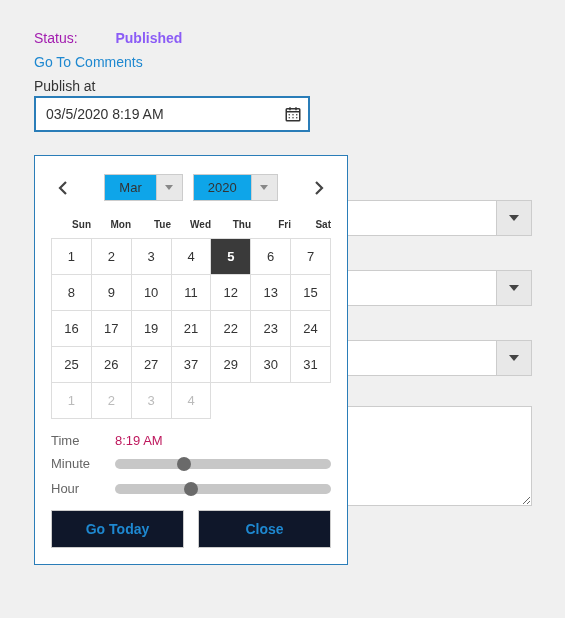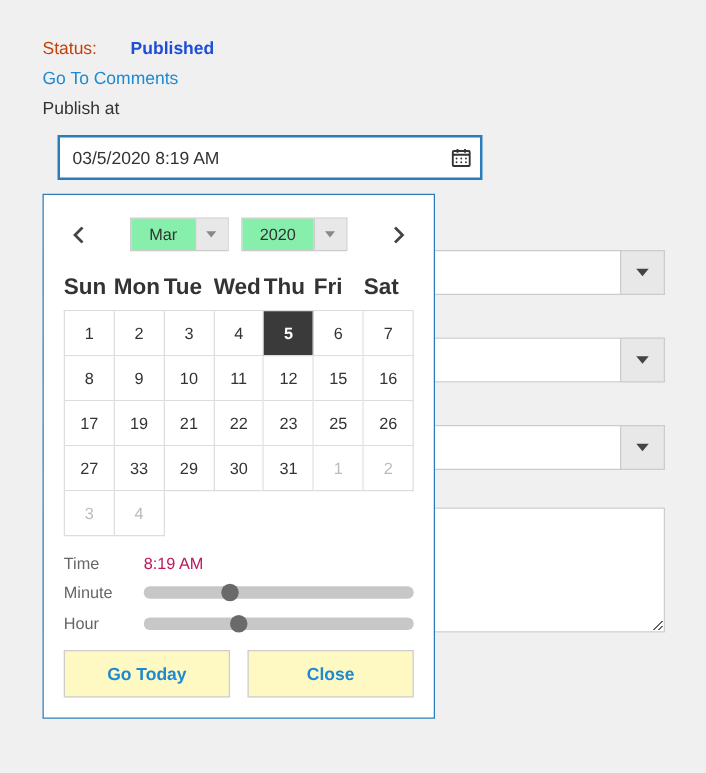--- a/index.html
+++ b/index.html
@@ -7,28 +7,27 @@
       font-family: -apple-system, BlinkMacSystemFont, "Segoe UI", Helvetica, Arial, sans-serif;
       background: #f0f0f0;
       width: 565px;
       height: 618px;
       padding: 30px 34px;
       font-size: 14px;
       color: #333;
       position: relative;
     }
     .status-row { margin-bottom: 8px; }
-    .status-label { color: #c2410c; }
-    .status-value { color: #1d4ed8; font-weight: 600; margin-left: 23px; }
+    .status-label { color: #a21caf; }
+    .status-value { color: #8b5cf6; font-weight: 600; margin-left: 34px; }
     .link { color: #1e88d0; cursor: pointer; margin-bottom: 8px; display: inline-block; }
-    .field-label { color: #333; margin-bottom: 14px; }
+    .field-label { color: #333; margin-bottom: 2px; }
     .date-input-wrap {
       position: relative;
-      width: 340px;
-      margin-left: 12px;
+      width: 276px;
     }
     .date-input {
       width: 100%;
       border: 2px solid #2a7db8;
       padding: 8px 36px 8px 10px;
       font-size: 14px;
       color: #333;
       background: #fff;
       font-family: inherit;
     }
@@ -100,41 +99,41 @@
       cursor: pointer;
       color: #444;
       font-size: 18px;
     }
     .picker-selects { display: flex; gap: 10px; flex: 1; justify-content: center; }
     .pselect {
       display: flex;
       border: 1px solid #ccc;
     }
     .pselect .val {
-      background: #86efac;
+      background: #0ea5e9;
       padding: 5px 14px;
       font-size: 13px;
       color: #333;
     }
     .pselect .drop {
       background: #e8e8e8;
       width: 26px;
       display: flex; align-items: center; justify-content: center;
       border-left: 1px solid #ccc;
     }
     .pselect .drop .tri { border-top-color: #888; border-left-width:4px; border-right-width:4px; border-top-width:5px;}
     .dow-row {
       display: grid;
       grid-template-columns: repeat(7, 1fr);
       margin-bottom: 4px;
     }
     .dow {
-      text-align: left;
+      text-align: right;
       font-weight: 700;
-      font-size: 18px;
+      font-size: 10px;
       color: #333;
       padding: 4px 0;
     }
     .grid {
       display: grid;
       grid-template-columns: repeat(7, 1fr);
       border-top: 1px solid #ddd;
       border-left: 1px solid #ddd;
     }
     .cell {
@@ -171,21 +170,21 @@
       top: 50%; transform: translate(-50%, -50%);
     }
     .picker-actions {
       display: flex;
       gap: 14px;
       margin-top: 14px;
     }
     .pbtn {
       flex: 1;
       border: 1px solid #ccc;
-      background: #fef9c3;
+      background: #0f172a;
       padding: 10px 0;
       text-align: center;
       color: #1e88d0;
       font-weight: 600;
       font-size: 14px;
       cursor: pointer;
     }
   </style>
 </head>
 <body>
@@ -284,31 +283,33 @@
       <div class="cell">3</div>
       <div class="cell">4</div>
       <div class="cell selected">5</div>
       <div class="cell">6</div>
       <div class="cell">7</div>
       <div class="cell">8</div>
       <div class="cell">9</div>
       <div class="cell">10</div>
       <div class="cell">11</div>
       <div class="cell">12</div>
+      <div class="cell">13</div>
       <div class="cell">15</div>
       <div class="cell">16</div>
       <div class="cell">17</div>
       <div class="cell">19</div>
       <div class="cell">21</div>
       <div class="cell">22</div>
       <div class="cell">23</div>
+      <div class="cell">24</div>
       <div class="cell">25</div>
       <div class="cell">26</div>
       <div class="cell">27</div>
-      <div class="cell">33</div>
+      <div class="cell">37</div>
       <div class="cell">29</div>
       <div class="cell">30</div>
       <div class="cell">31</div>
       <div class="cell other">1</div>
       <div class="cell other">2</div>
       <div class="cell other">3</div>
       <div class="cell other">4</div>
     </div>
 
   <div class="time-sec">

